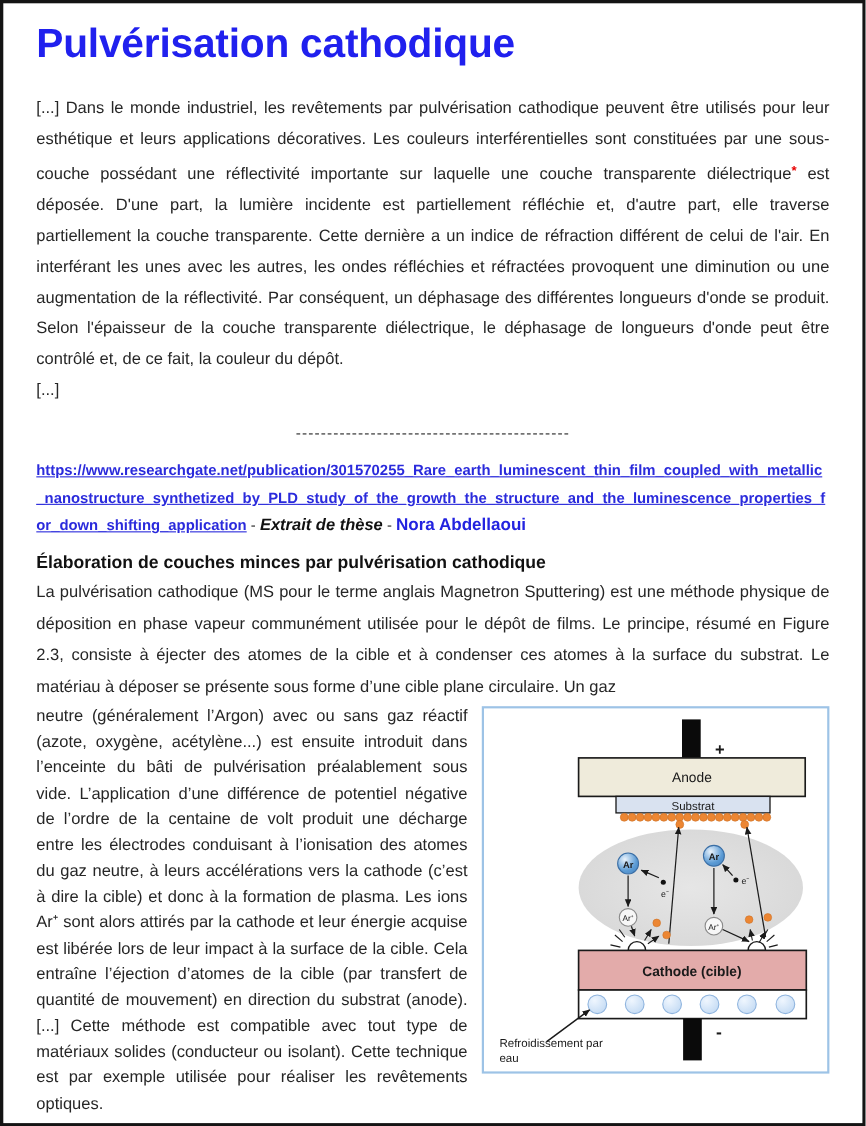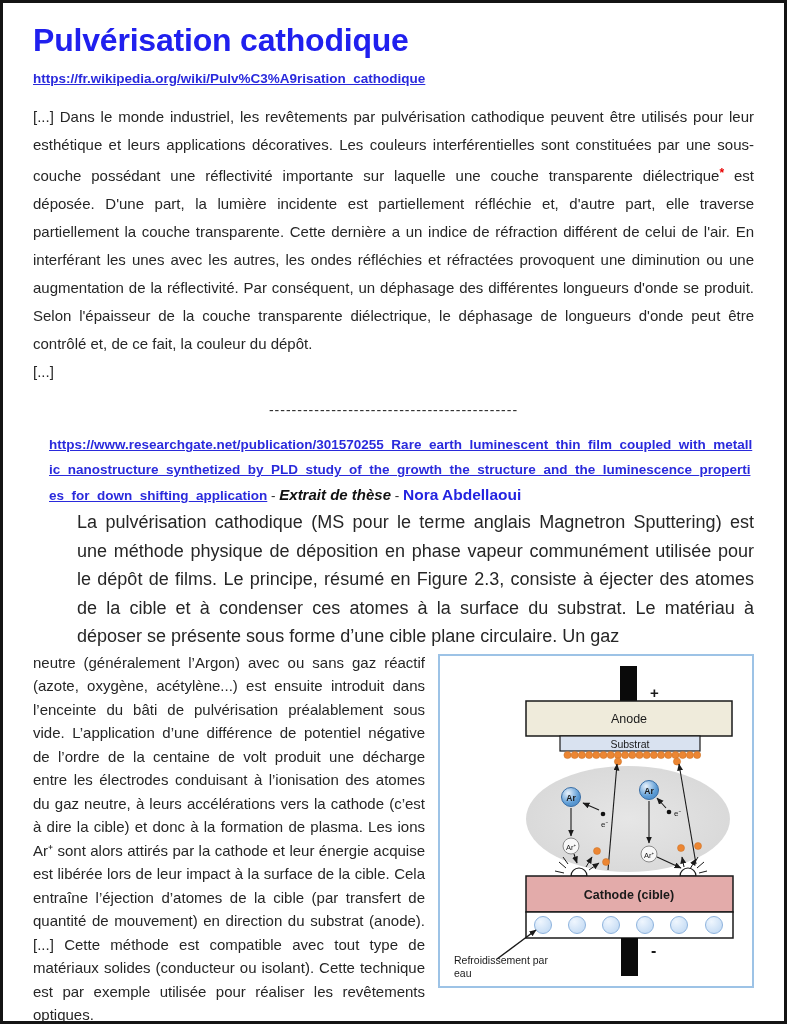--- a/index.html
+++ b/index.html
@@ -1,54 +1,54 @@
 <!DOCTYPE html>
 <html><head>
 <meta charset="utf-8">
 <style>
   html,body { margin:0; padding:0; background:#f2f2f2; font-family:"Liberation Sans", sans-serif; }
   .page {
     position:relative; width:787px; height:1024px; box-sizing:border-box;
     margin:0 auto; background:#ffffff; border:3px solid #141414;
     padding:12px 30px 0 30px; overflow:hidden; color:#262626;
   }
-  h1.title { font-size:32px; line-height:34px; margin:8px 0 12px 0; color:#2020EE; letter-spacing:-0.2px; }
+  h1.title { font-size:37px; line-height:34px; margin:8px 0 28px 0; color:#2020EE; letter-spacing:-0.2px; }
   a.weblink { color:#2A2ADC; font-weight:600; font-size:13.5px; text-decoration:underline; cursor:pointer; }
   .para1 { margin:16px 0 16px 0; font-size:15px; line-height:28px; text-align:justify; }
   .sstar { color:#E80000; font-weight:700; vertical-align:4px; font-size:12px; }
   .footnote { margin:10px 0 0 26px; font-size:14.5px; line-height:25px; text-align:justify; }
   .footnote .term { font-weight:700; color:#1c1c1c; }
   .separator { text-align:center; margin-top:12px; font-size:14px; color:#333333; letter-spacing:1px; white-space:nowrap; }
-  .ref { margin:14px 0 0 16px; font-size:13.5px; line-height:25px; text-align:justify; }
+  .ref { margin:14px 0 0 0; font-size:13.5px; line-height:25px; text-align:justify; }
   .ref a.weblink { word-break:break-all; }
   .extract { font-weight:700; font-style:italic; color:#111111; font-size:15px; }
   .author { color:#2323E0; font-weight:700; font-size:15.5px; }
   h2.sec-heading { font-size:16px; line-height:20px; margin:12px 0 3px 0; color:#111111; }
-  .blockA { font-size:18px; line-height:28.5px; text-align:justify;margin-left:44px; }
+  .blockA { font-size:15px; line-height:28.5px; text-align:justify; }
   .blockB { font-size:15px; line-height:23.5px; text-align:justify; }
   .figwrap { float:right; width:312px; margin:3px 0 6px 13px; border:2px solid #9DC3E6; background:#ffffff; }
   .figwrap svg { display:block; }
   svg text { font-family:"Liberation Sans", sans-serif; fill:#1a1a1a; }
 </style>
 </head>
 <body>
 
 <div class="page">
 
   <h1 class="title">Pulvérisation cathodique</h1>
 
-  <a class="weblink">https://fr.wikipedia.org/wiki/Pulv%C3%A9risation_cathodique</a>
 
   <p class="para1"><span>[...] Dans le monde industriel, les revêtements par pulvérisation cathodique peuvent être utilisés pour leur esthétique et leurs applications décoratives. Les couleurs interférentielles sont constituées par une sous-couche possédant une réflectivité importante sur laquelle une couche transparente diélectrique</span><span class="sstar">*</span><span> est déposée. D'une part, la lumière incidente est partiellement réfléchie et, d'autre part, elle traverse partiellement la couche transparente. Cette dernière a un indice de réfraction différent de celui de l'air. En interférant les unes avec les autres, les ondes réfléchies et réfractées provoquent une diminution ou une augmentation de la réflectivité. Par conséquent, un déphasage des différentes longueurs d'onde se produit. Selon l'épaisseur de la couche transparente diélectrique, le déphasage de longueurs d'onde peut être contrôlé et, de ce fait, la couleur du dépôt.</span><br><span>[...]</span></p>
 
 
   <div class="separator">--------------------------------------------</div>
 
   <p class="ref"><a class="weblink">https://www.researchgate.net/publication/301570255_Rare_earth_luminescent_thin_film_coupled_with_metallic_nanostructure_synthetized_by_PLD_study_of_the_growth_the_structure_and_the_luminescence_properties_for_down_shifting_application</a><span> - </span><span class="extract">Extrait de thèse</span><span> - </span><span class="author">Nora Abdellaoui</span></p>
 
+  <h2 class="sec-heading">Élaboration de couches minces par pulvérisation cathodique</h2>
 
   <div class="blockA">La pulvérisation cathodique (MS pour le terme anglais Magnetron Sputtering) est une méthode physique de déposition en phase vapeur communément utilisée pour le dépôt de films. Le principe, résumé en Figure 2.3, consiste à éjecter des atomes de la cible et à condenser ces atomes à la surface du substrat. Le matériau à déposer se présente sous forme d’une cible plane circulaire. Un gaz</div>
 
   <div class="blockB">
     <span class="figwrap">
       <svg width="308" height="330" viewBox="0 0 308 330">
         <defs>
           <marker id="ah" markerWidth="9" markerHeight="8" refX="6.5" refY="3" orient="auto" markerUnits="userSpaceOnUse">
             <path d="M0,0 L7,3 L0,6 Z" fill="#1a1a1a"></path>
           </marker>

